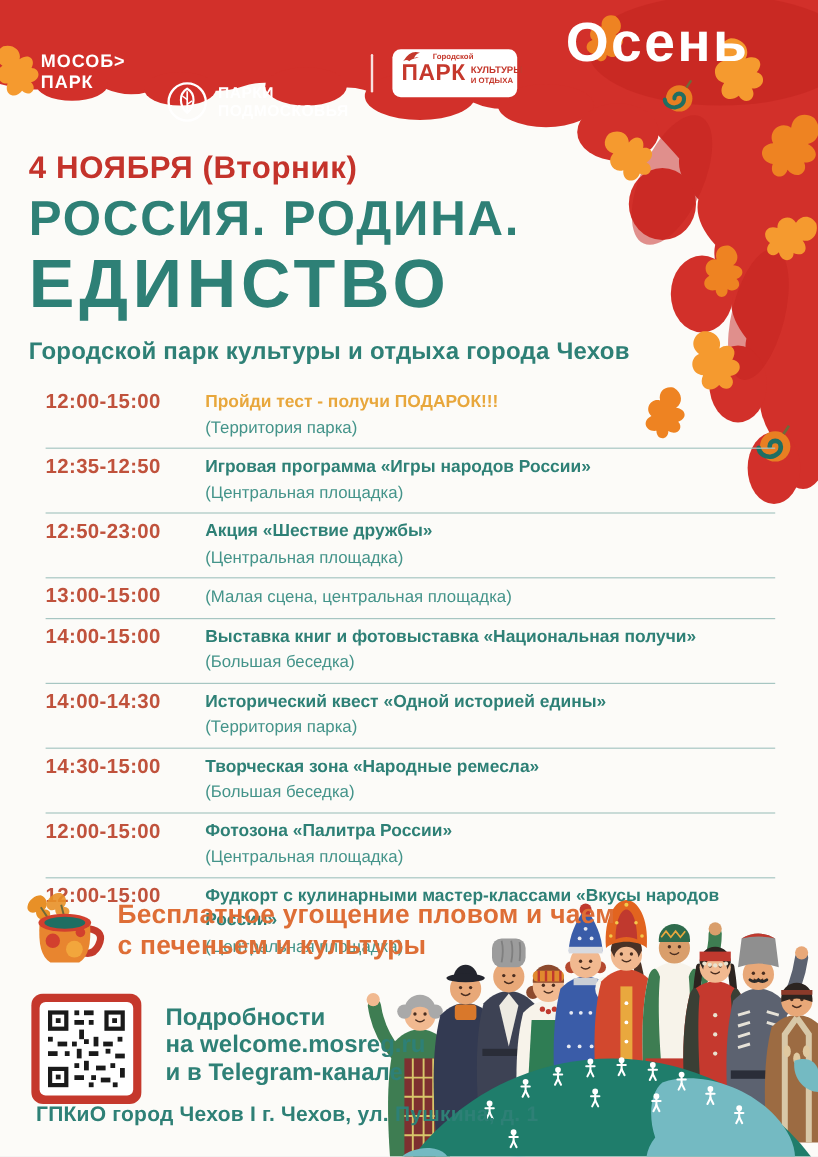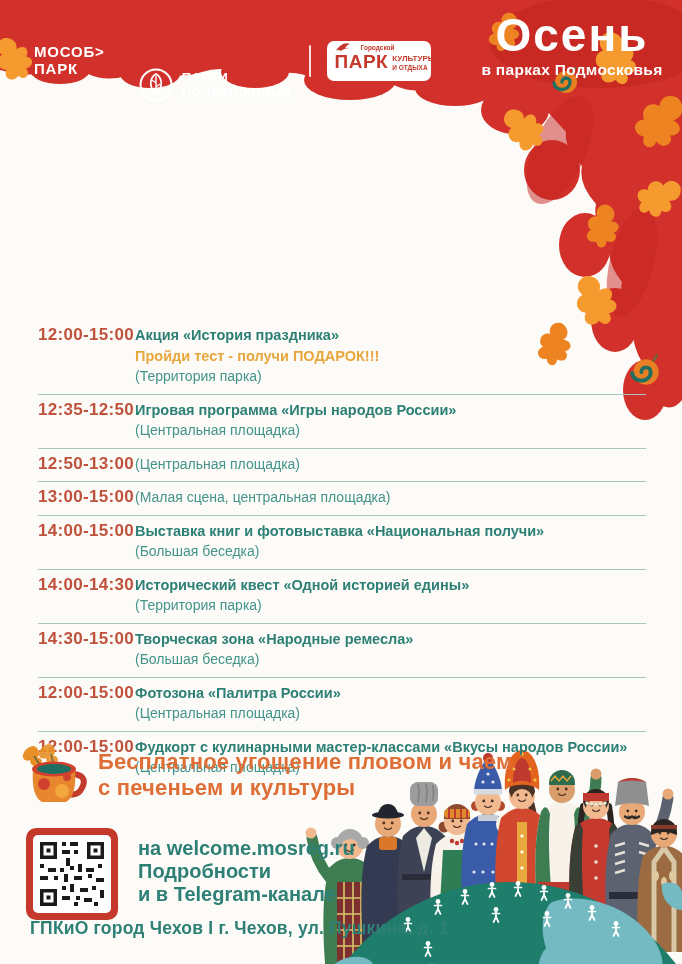--- a/index.html
+++ b/index.html
@@ -16,34 +16,34 @@
   .logo-parki-text{margin-left:9px;font-weight:800;font-size:13px;line-height:1.18;letter-spacing:.4px;}
   .logo-divider{width:2px;height:32px;background:rgba(255,255,255,.85);margin:0 16px 0 18px;border-radius:2px;}
   .logo-gorpark{background:#fff;border-radius:7px;width:104px;height:40px;position:relative;color:#C5382C;padding:2px 6px 0 8px;box-sizing:border-box;}
   .gp-small{position:absolute;left:34px;top:3px;font-size:6.5px;font-weight:700;}
   .gp-row{display:flex;align-items:flex-end;margin-top:9px;}
   .gp-big{font-size:19px;font-weight:800;letter-spacing:.5px;line-height:1;}
   .gp-right{display:flex;flex-direction:column;margin-left:4px;font-weight:800;}
   .gp-right span:first-child{font-size:8px;line-height:1.1;}
   .gp-right span:last-child{font-size:6.5px;line-height:1.1;}
   .gp-bird{position:absolute;left:8px;top:2px;}
-  .logo-osen{position:absolute;right:4px;top:12px;z-index:3;color:#fff;text-align:center;width:212px;}
+  .logo-osen{position:absolute;right:28px;top:12px;z-index:3;color:#fff;text-align:center;width:212px;}
   .osen-title{font-size:46px;font-weight:800;letter-spacing:2px;line-height:1;}
   .osen-sub{font-size:15.5px;font-weight:700;margin-top:3px;letter-spacing:.3px;}
 
   
   .title-block{position:absolute;left:24px;top:124px;z-index:2;}
   .ev-date{color:#C4332B;font-size:26px;font-weight:800;letter-spacing:.5px;line-height:30px;}
   .ev-t1{color:#2E8076;font-size:41px;font-weight:800;letter-spacing:1.5px;line-height:47px;margin-top:5px;}
   .ev-t2{color:#2E8076;font-size:57px;font-weight:800;letter-spacing:4px;line-height:62px;}
   .ev-venue{color:#2E8076;font-size:20px;font-weight:700;margin-top:14px;letter-spacing:.2px;}
 
   
   .schedule{position:absolute;left:38px;top:320px;width:608px;z-index:2;}
-  .srow{display:flex;border-bottom:1px solid #A7C6C2;padding:5px 0 7px;}
+  .srow{display:flex;border-bottom:1px solid #A7C6C2;padding:5px 0 7px;gap:36px;}
   .srow:last-child{border-bottom:none;}
   .stime{flex:0 0 97px;font-weight:800;font-size:17px;color:#C0523C;letter-spacing:.3px;line-height:20.5px;}
   .stexts{flex:1;line-height:20.5px;font-size:14.5px;}
   .stitle{color:#2E8076;font-weight:700;}
   .spromo{color:#E8A73C;font-weight:700;}
   .sloc{color:#44948A;font-weight:400;font-size:14px;}
 
   
   .treat{position:absolute;left:20px;top:744px;display:flex;align-items:center;z-index:2;}
   .treat-text{margin-left:8px;color:#DE6E36;font-size:22px;font-weight:800;line-height:26px;letter-spacing:.2px;}
@@ -125,46 +125,51 @@
         <span class="gp-big">ПАРК</span>
         <span class="gp-right">
           <span>КУЛЬТУРЫ</span>
           <span>И ОТДЫХА</span>
         </span>
       </div>
     </div>
   </div>
   <div class="logo-osen layer-ui">
     <div class="osen-title">Осень</div>
-    <div class="osen-sub">в парках Подмосковья</div>
   </div>
 
+  <div class="title-block">
+    <div class="ev-date">4 НОЯБРЯ (Вторник)</div>
+    <div class="ev-t1">РОССИЯ. РОДИНА.</div>
+    <div class="ev-t2">ЕДИНСТВО</div>
+    <div class="ev-venue">Городской парк культуры и отдыха города Чехов</div>
+  </div>
 
   <div class="schedule">
     <div class="srow">
       <div class="stime">12:00-15:00</div>
       <div class="stexts">
-        <div class="stitle">Акция «История праздника»</div>
         <div class="spromo">Пройди тест - получи ПОДАРОК!!!</div>
         <div class="sloc">(Территория парка)</div>
       </div>
     </div>
 
     <div class="srow">
       <div class="stime">12:35-12:50</div>
       <div class="stexts">
         <div class="stitle">Игровая программа «Игры народов России»</div>
 
         <div class="sloc">(Центральная площадка)</div>
       </div>
     </div>
 
     <div class="srow">
-      <div class="stime">12:50-13:00</div>
-      <div class="stexts">
+      <div class="stime">12:50-23:00</div>
+      <div class="stexts">
+        <div class="stitle">Акция «Шествие дружбы»</div>
 
         <div class="sloc">(Центральная площадка)</div>
       </div>
     </div>
 
     <div class="srow">
       <div class="stime">13:00-15:00</div>
       <div class="stexts">
 
         <div class="sloc">(Малая сцена, центральная площадка)</div>
@@ -277,22 +282,22 @@
           <rect x="66" y="58" width="4" height="4"></rect>
           <rect x="74" y="62" width="4" height="8"></rect>
           <rect x="36" y="68" width="8" height="4"></rect>
         <rect x="50" y="68" width="4" height="4"></rect>
           <rect x="58" y="70" width="8" height="4"></rect>
           <rect x="48" y="74" width="4" height="4"></rect>
           <rect x="68" y="74" width="4" height="4"></rect>
       </g>
     </svg>
     <div class="dtext">
+      <div>Подробности</div>
       <div>на welcome.mosreg.ru</div>
-      <div>Подробности</div>
       <div>и в Telegram-канале</div>
     </div>
   </div>
 
   <div class="address">ГПКиО город Чехов I г. Чехов, ул. Пушкина, д. 1</div>
 
   <svg class="illustration" width="382" height="230" viewBox="0 0 382 230">
     <defs>
       <path id="torso" d="M-21,22 C-27,45 -28,75 -25,118 L25,118 C28,75 27,45 21,22 C13,14 7,12 0,12 C-7,12 -13,14 -21,22 Z"></path>
       <g id="face">

